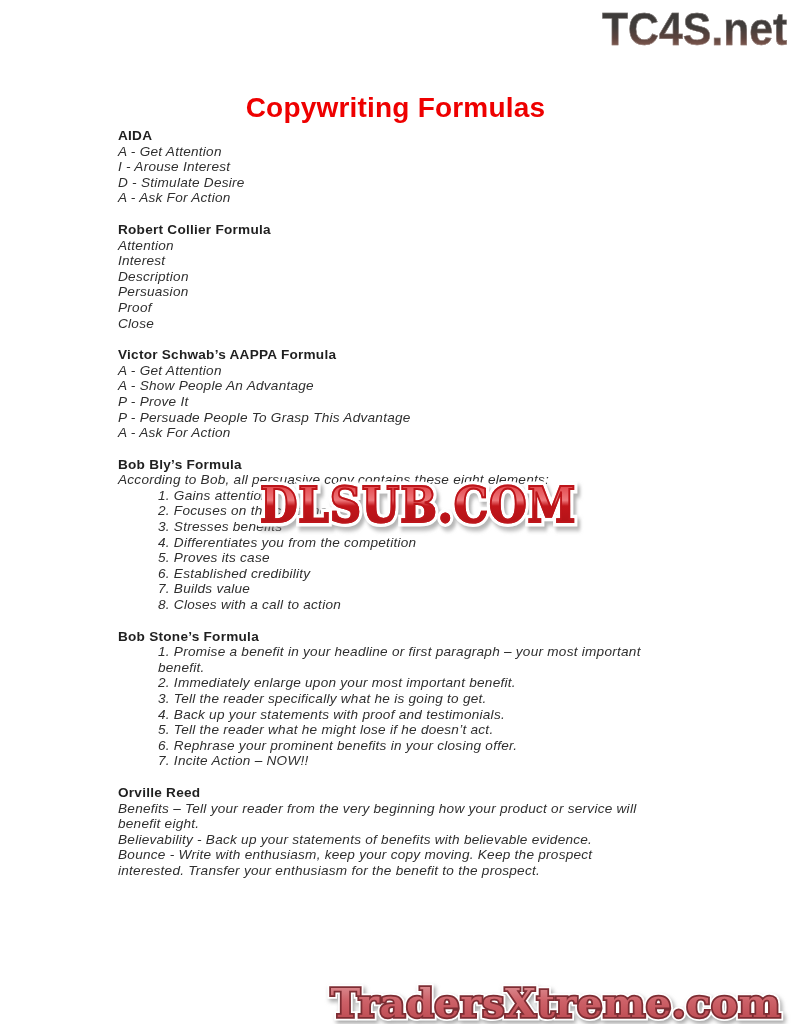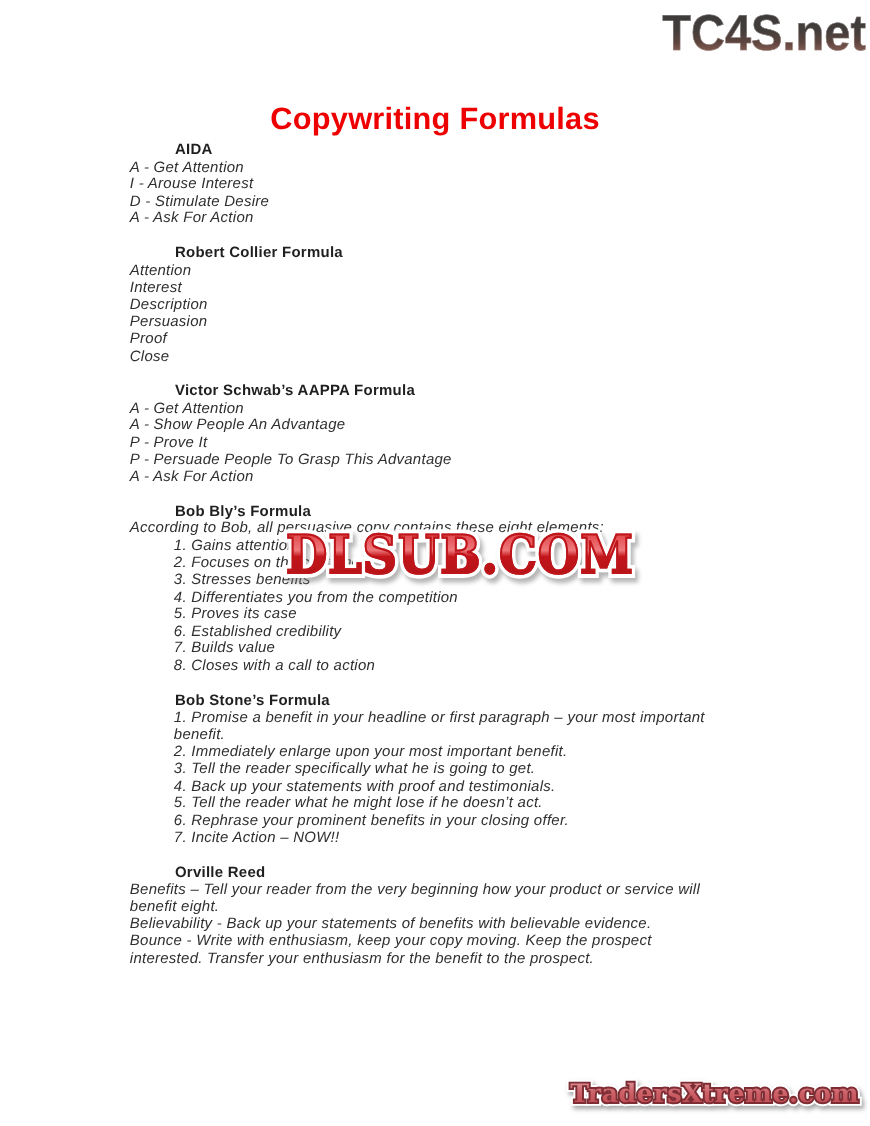--- a/index.html
+++ b/index.html
@@ -22,21 +22,20 @@
   
   .content {
     position: absolute; left: 118px; top: 128px; width: 600px;
     color: #2f2f2f;
     font-size: 13.6px; line-height: 15.6px; letter-spacing: 0.25px;
   }
   .content section + section { margin-top: 16px; }
   .content h2 {
     font-size: 13.6px; font-weight: bold; color: #1f1f1f;
     line-height: 15.6px;
-    margin-left: 41px;
   }
   .line, .list-item { white-space: nowrap; font-style: italic; }
   .numbered-list { padding-left: 40px; }
   .para-block { margin-top: 0; }
 
   
   .wm { position: absolute; line-height: 1; }
   .wm .layer { position: absolute; left: 0; top: 0; white-space: nowrap; }
   .wm .base { position: relative; white-space: nowrap; display: inline-block; }
 
@@ -71,21 +70,21 @@
   .wm-dlsub .fill {
     background: linear-gradient(180deg, #e0393e 0%, #ee797c 40%, #c3161b 52%, #ad1216 100%);
     -webkit-background-clip: text; background-clip: text;
     color: transparent;
     -webkit-text-stroke: 2px #bd151a;
   }
 
   
   .wm-traders {
     top: 983px; right: 10px;
-    font-size: 23px; font-weight: bold;
+    font-size: 40px; font-weight: bold;
     font-family: "DejaVu Serif", serif;
     letter-spacing: 0.5px;
   }
   .wm-traders .outline {
     color: #ffffff;
     -webkit-text-stroke: 7px #ffffff;
     filter: drop-shadow(2px 3px 2px rgba(110,110,110,0.6));
   }
   .wm-traders .mid {
     color: transparent;

